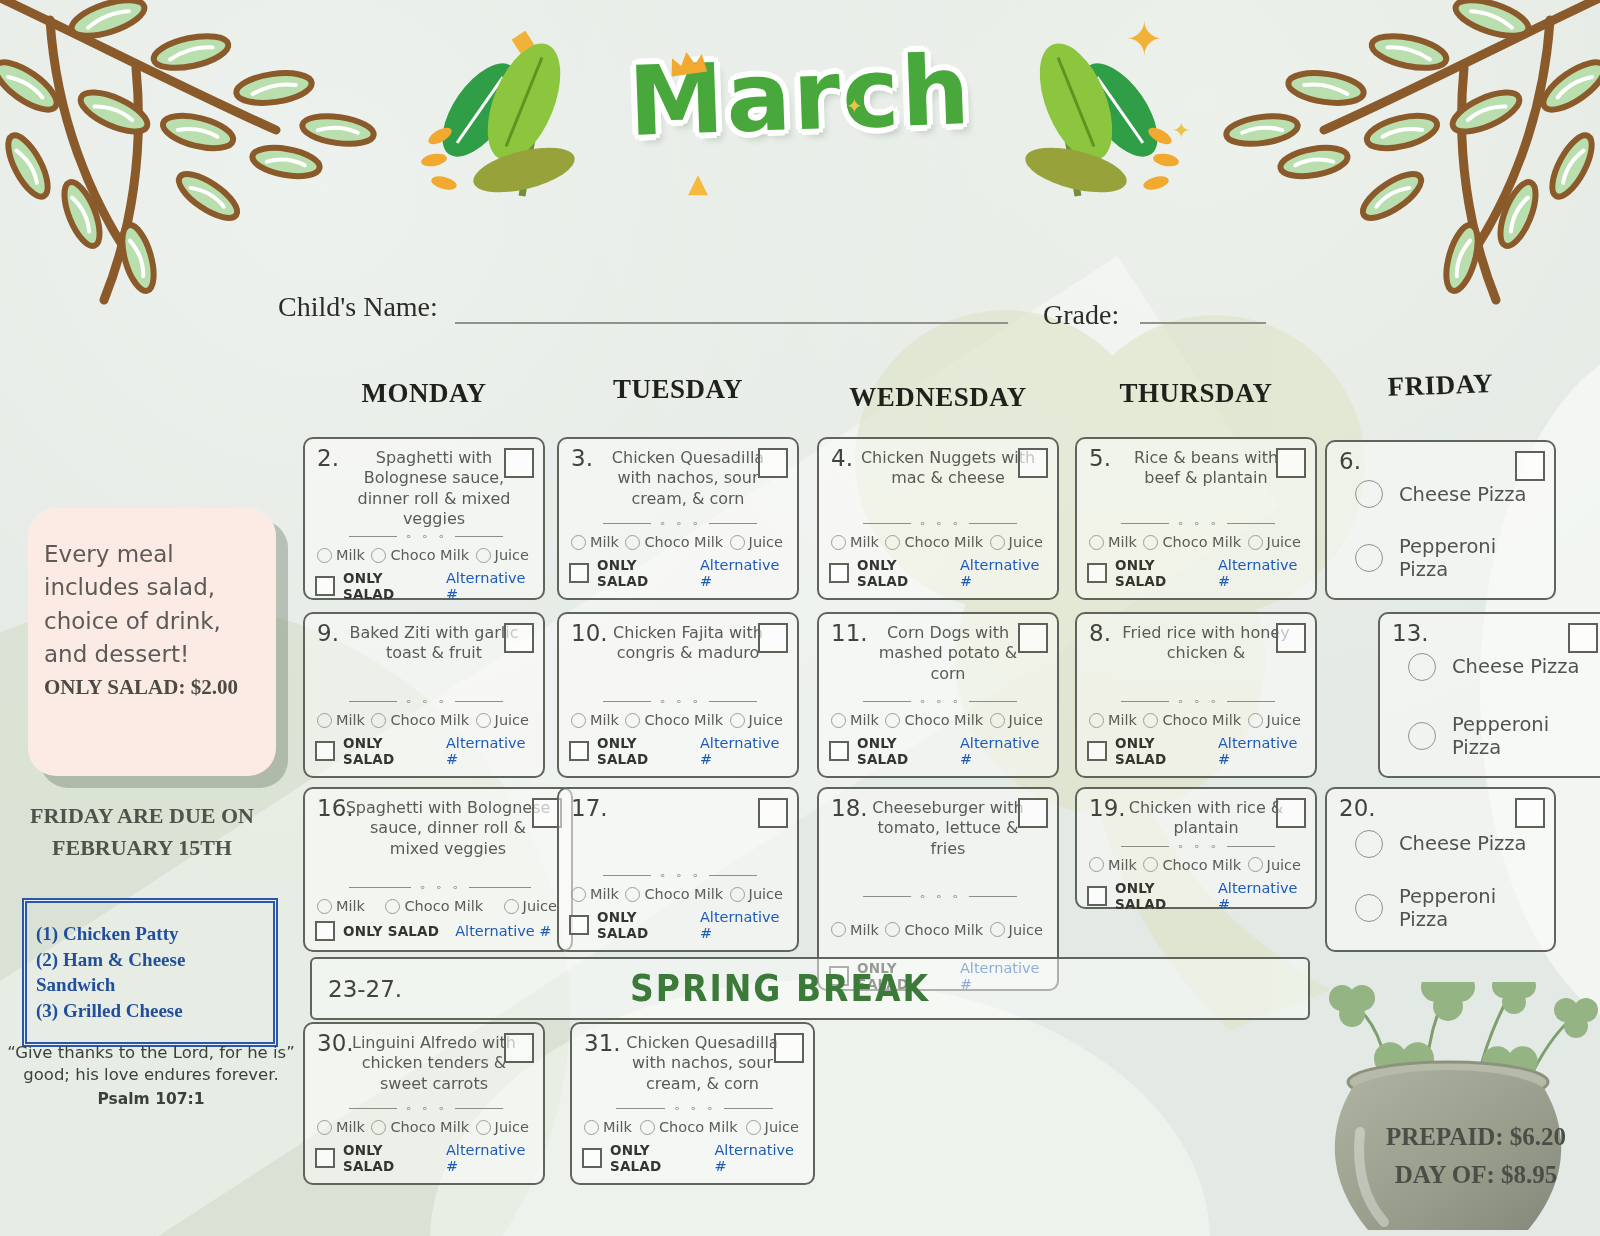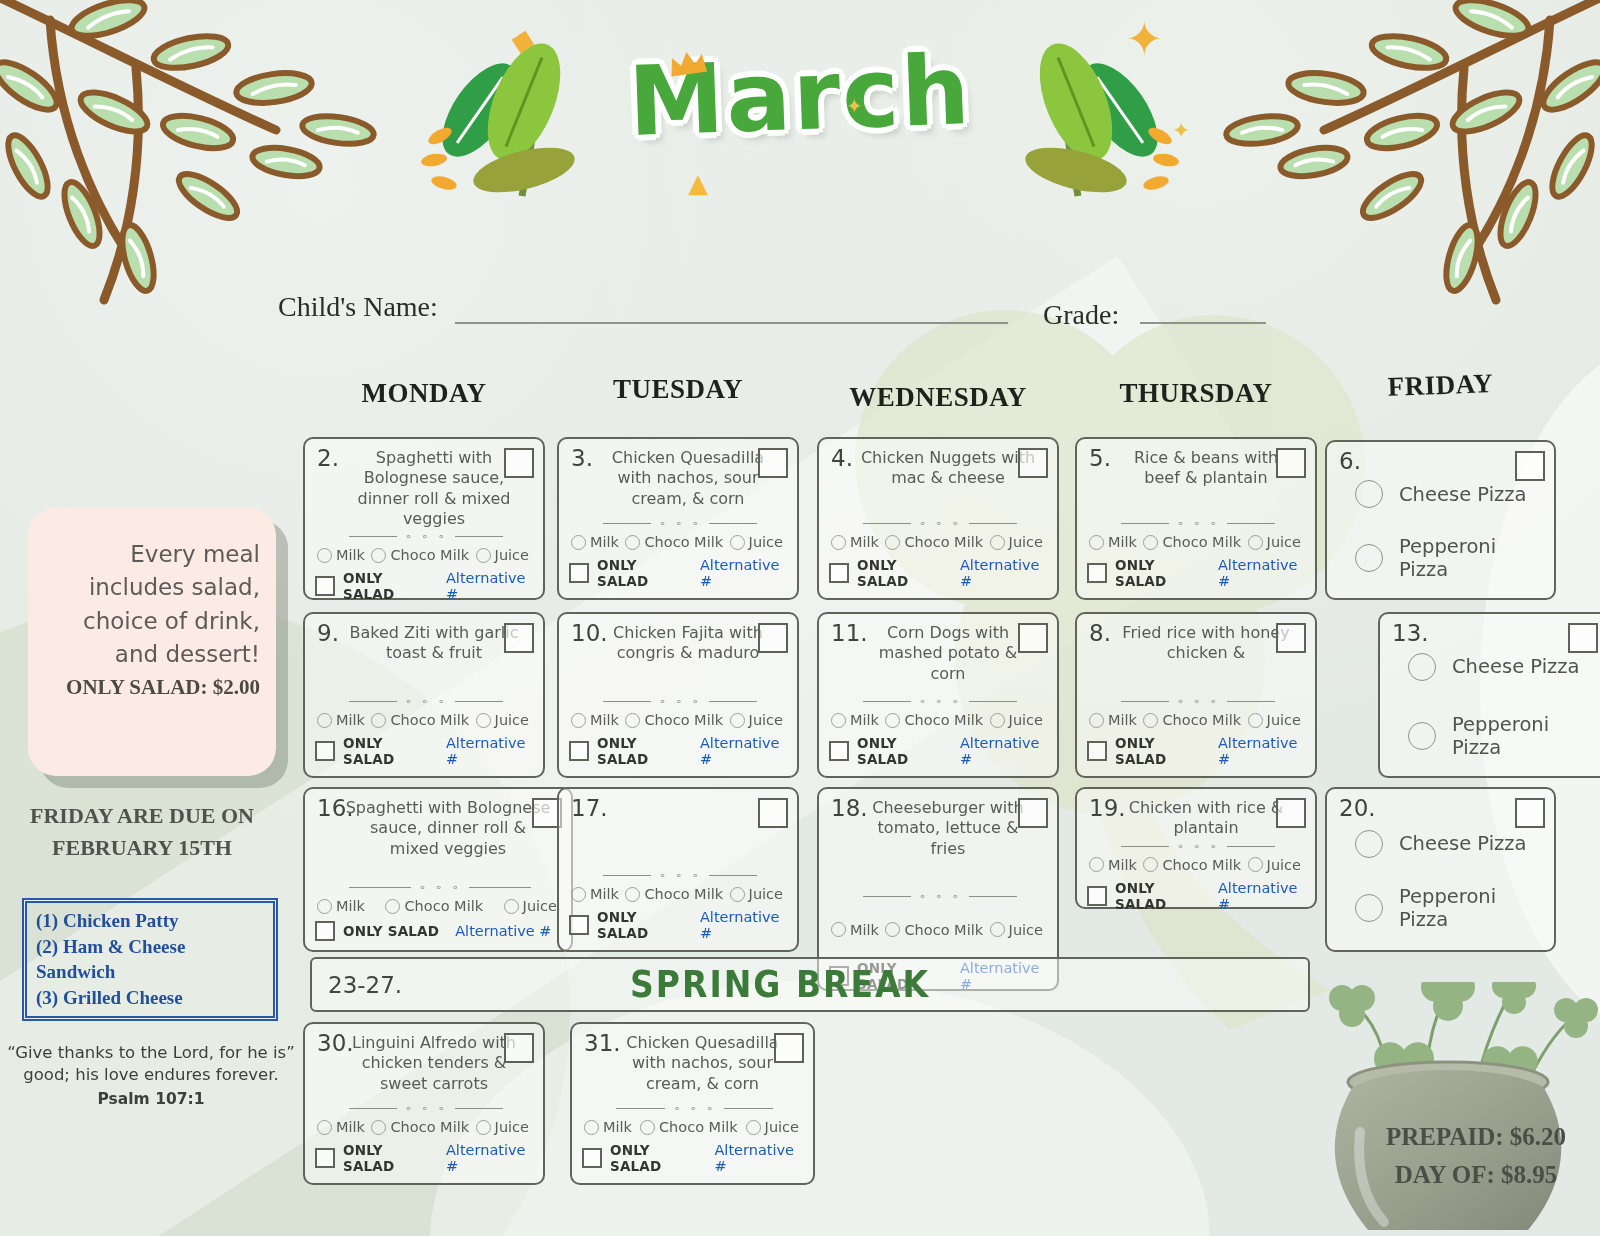--- a/index.html
+++ b/index.html
@@ -47,34 +47,34 @@
   .drink{display:flex;align-items:center;gap:4px;font-size:14.5px;color:#5a5e58;cursor:pointer;}
   .radio{width:13px;height:13px;border:1px solid #9ba096;border-radius:50%;flex:0 0 auto;}
   .saladrow{display:flex;align-items:center;gap:8px;}
   .sbox{width:16px;height:16px;border:2px solid #5f645b;background:rgba(255,255,255,.7);flex:0 0 auto;cursor:pointer;}
   .slabel{font-weight:700;font-size:13.5px;color:#33362e;letter-spacing:.2px;}
   .alt{font-size:14.5px;color:#1d5bb8;margin-left:8px;cursor:pointer;}
   .pcell{justify-content:center;gap:27px;padding-left:28px;padding-top:30px;}
   .popt{display:flex;align-items:center;gap:16px;font-size:19.5px;color:#50544c;cursor:pointer;}
   .pradio{width:26px;height:26px;border:1.5px solid #8f948a;border-radius:50%;flex:0 0 auto;}
   
-  .sb{position:absolute;left:310px;top:957px;width:1000px;height:55px;box-sizing:border-box;
+  .sb{position:absolute;left:310px;top:957px;width:1000px;height:63px;box-sizing:border-box;
       border:2px solid #60655c;border-radius:6px;background:rgba(252,253,250,.5);display:flex;align-items:center;}
   .sbdate{font-size:23px;color:#42463f;margin-left:16px;}
   .sblabel{flex:1;text-align:center;margin-right:150px;font-weight:700;font-size:33px;color:#3c7a3a;
            letter-spacing:2px;transform:scaleY(1.12);}
   
   .note{position:absolute;left:28px;top:508px;width:248px;height:268px;background:#fcebe4;border-radius:28px;
-        box-shadow:12px 12px 0 rgba(125,136,120,.45);box-sizing:border-box;padding:30px 16px 0;text-align:right;}
+        box-shadow:12px 12px 0 rgba(125,136,120,.45);box-sizing:border-box;padding:30px 16px 0;text-align:left;}
   .notetext{font-size:23px;line-height:1.45;color:#5d5b57;}
   .noteprice{margin-top:4px;font-family:"Liberation Serif",serif;font-weight:700;font-size:21px;color:#4b4a43;}
   .menusdue{position:absolute;left:12px;top:800px;width:260px;text-align:center;font-family:"Liberation Serif",serif;
             font-weight:700;font-size:22px;line-height:1.45;color:#4e534c;}
   .altbox{position:absolute;left:22px;top:898px;width:256px;box-sizing:border-box;border:2px solid #2a57a8;
-          box-shadow:inset 0 0 0 1px rgba(255,255,255,.9),inset 0 0 0 3px #2a57a8;padding:8px 12px;}
+          box-shadow:inset 0 0 0 1px rgba(255,255,255,.9),inset 0 0 0 3px #2a57a8;padding:21px 12px;}
   .altitem{font-family:"Liberation Serif",serif;font-weight:700;font-size:19px;line-height:1.35;color:#224f9c;}
   .quote{position:absolute;left:0;top:1042px;width:302px;text-align:center;font-size:16.5px;line-height:1.35;color:#3c403b;}
   .quoteref{font-weight:700;font-size:15.5px;margin-top:2px;}
   
   .pot{position:absolute;left:1296px;top:982px;width:304px;height:260px;}
   .pricing{position:absolute;left:1360px;top:1118px;width:232px;text-align:center;
            font-family:"Liberation Serif",serif;font-weight:700;font-size:25px;line-height:1.5;color:#4a4e47;}
 </style>
 </head>
 <body>

